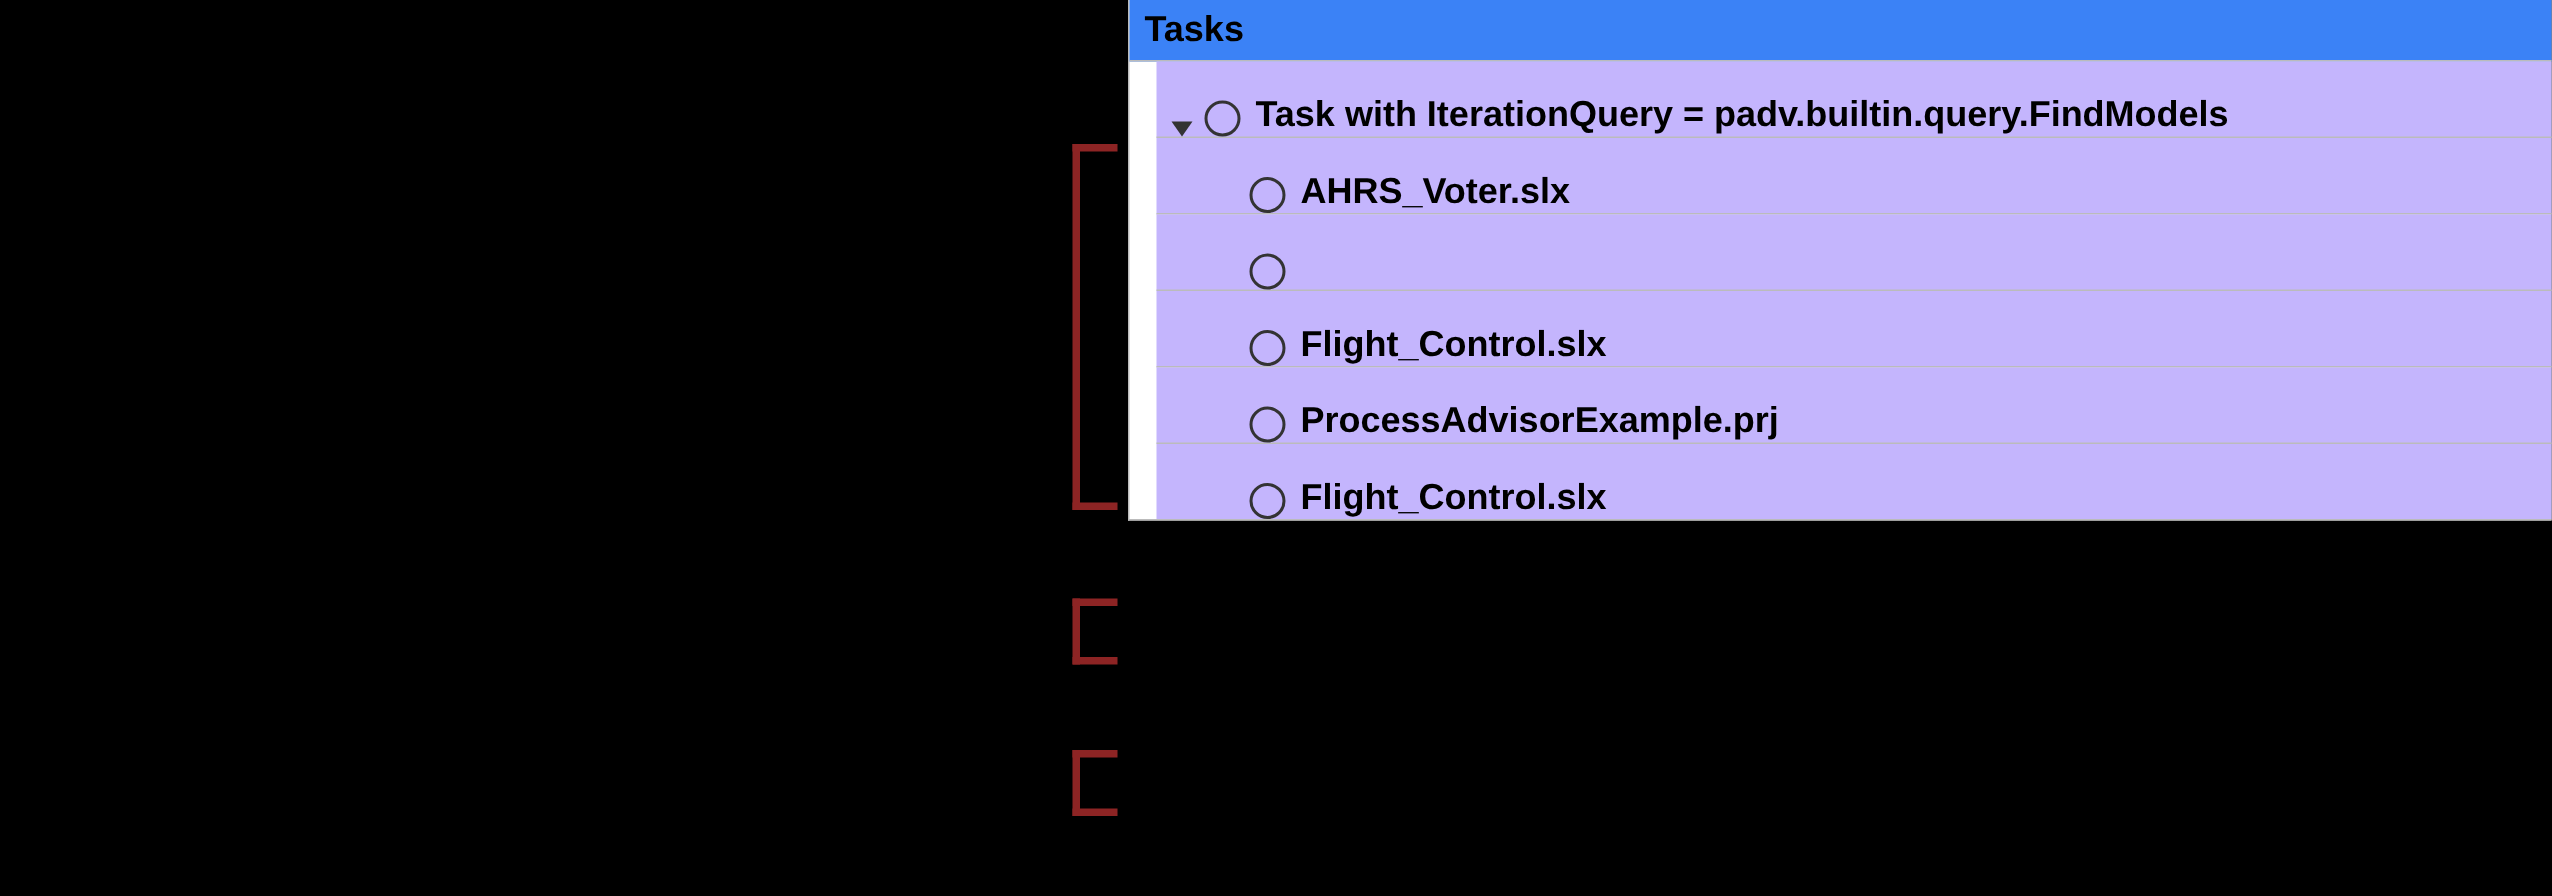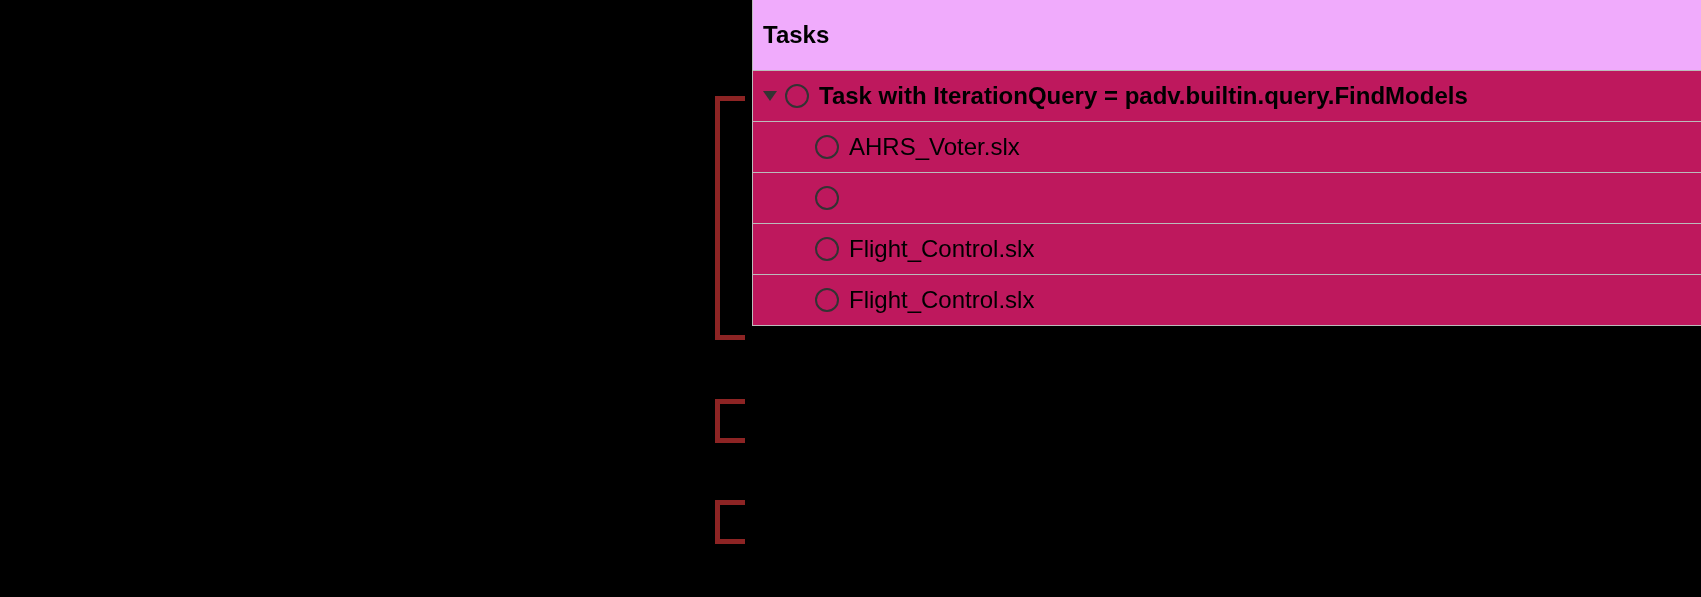--- a/index.html
+++ b/index.html
@@ -14,38 +14,39 @@
   .panel{
     position:absolute;
     left:752px;top:0;
     width:949px;
     background:#fff;
     border-left:1px solid #bbb;
     border-right:1px solid #bbb;
     border-bottom:1px solid #bbb;
   }
   .panel-header{
-    background:#f0abfc;
+    background:#3b82f6;
     border-bottom:1px solid #bbb;
-    padding:21px 10px;
+    padding:6px 10px;
     font-weight:bold;
   }
   .row{
-    display:flex;align-items:center;
+    display:flex;align-items:flex-end;
     height:50px;
     border-bottom:1px solid #bbb;
-    background:#be185d;
+    background:#c4b5fd;
+    margin-left:18px;
   }
   .row:last-child{border-bottom:none}
   .task-row{font-weight:bold}
   .task-row .caret{margin-left:10px}
   .task-row .circ{margin-left:8px}
   .task-row .lbl{margin-left:10px;white-space:nowrap;overflow:hidden}
   .child-row .circ{margin-left:62px}
-  .child-row .lbl{margin-left:10px;font-weight:normal}
+  .child-row .lbl{margin-left:10px;font-weight:bold}
   .caret{
     width:0;height:0;
     border-left:7px solid transparent;
     border-right:7px solid transparent;
     border-top:10px solid #333;
     flex:0 0 auto;
   }
   .circ{
     width:24px;height:24px;border:2.5px solid #333;border-radius:50%;
     flex:0 0 auto;box-sizing:border-box;
@@ -83,18 +84,22 @@
     <span class="lbl">AHRS_Voter.slx</span>
   </div>
   <div class="row child-row">
     <span class="circ"></span>
   </div>
   <div class="row child-row">
     <span class="circ"></span>
     <span class="lbl">Flight_Control.slx</span>
   </div>
 
+  <div class="row child-row">
+    <span class="circ"></span>
+    <span class="lbl">ProcessAdvisorExample.prj</span>
+  </div>
 
   <div class="row child-row">
     <span class="circ"></span>
     <span class="lbl">Flight_Control.slx</span>
   </div>
 </div>
 
 </body></html>

